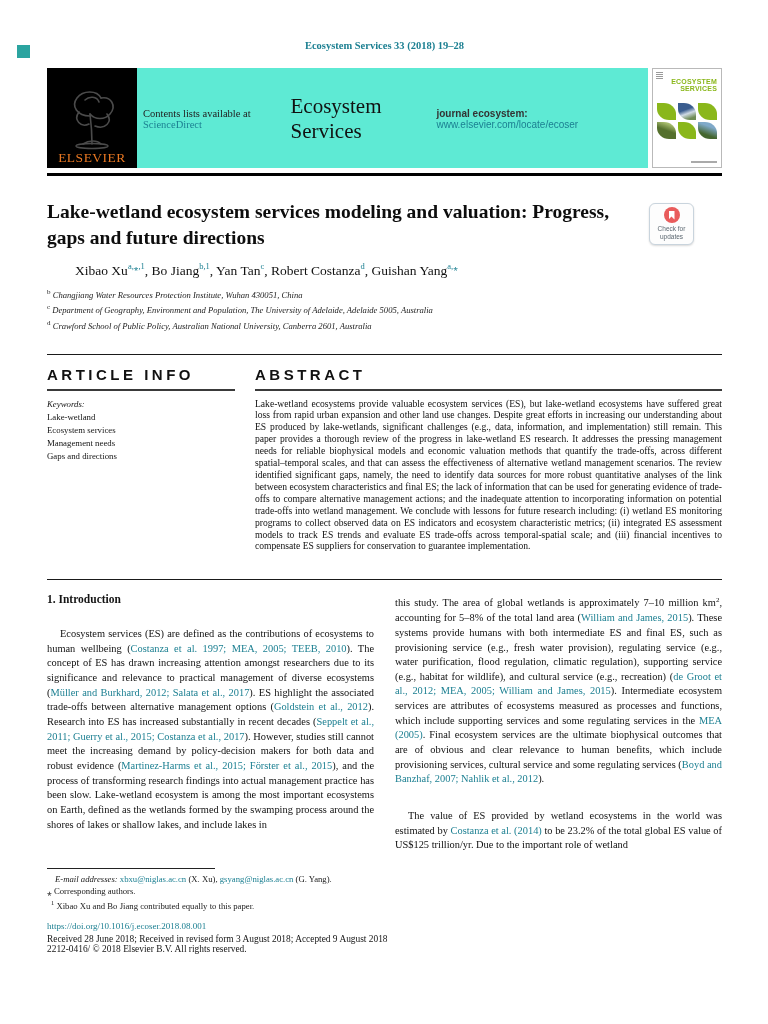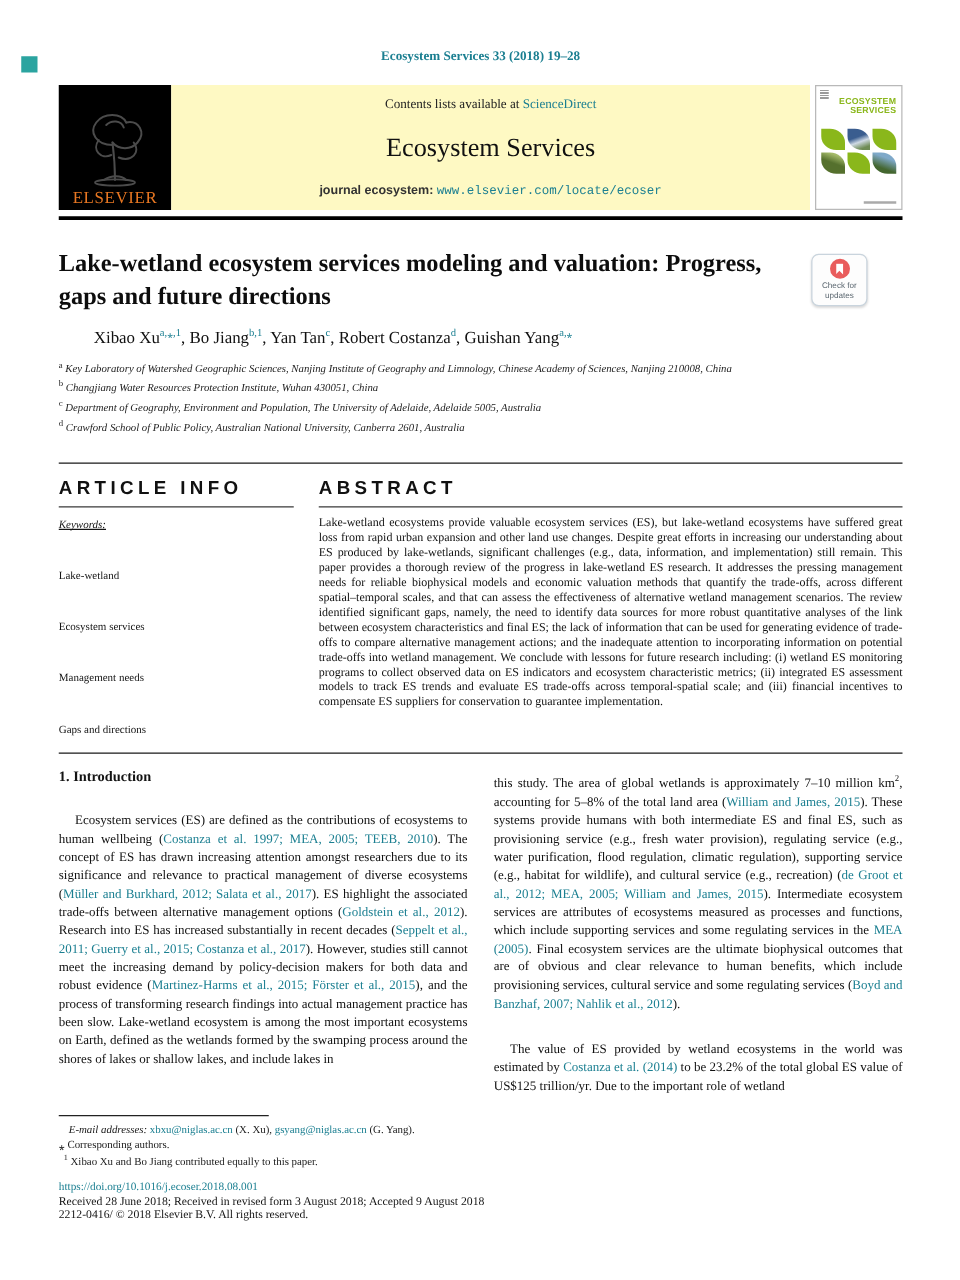--- a/index.html
+++ b/index.html
@@ -17,26 +17,26 @@
 
   .scan-mark{position:absolute;width:13px;height:13px;background:#2ba4a0;left:17px;}
   .scan-mark.top{top:5px;}
 
   .journal-ref{margin-top:40px;text-align:center;font-size:10.5px;font-weight:bold;color:var(--teal);}
 
   .header-box{margin-top:17px;display:flex;align-items:stretch;height:100px;}
   .logo-col{width:90px;background:#000000;display:flex;flex-direction:column;align-items:center;justify-content:flex-end;padding-bottom:2px;}
   .logo-col svg{display:block;}
   .elsevier-word{font-size:13.5px;color:var(--orange);letter-spacing:.5px;font-weight:normal;margin-top:-2px;}
-  .gray-col{flex:1;background:#fef9c3;display:flex;flex-direction:column;align-items:center;justify-content:space-between;padding:10px 6px 9px;}
+  .gray-col{flex:1;background:#5eead4;display:flex;flex-direction:row;align-items:center;justify-content:space-between;padding:10px 6px 9px;}
   .contents-line{font-size:10.5px;color:#222;}
   .contents-line .link{color:var(--teal);}
   .journal-name{font-size:21px;color:#111;}
   .homepage-line{font-family:"Liberation Sans",sans-serif;font-size:10px;font-weight:bold;color:#333;}
-  .homepage-line .link{color:var(--teal);font-weight:normal;font-family:Liberation Mono, monospace;}
+  .homepage-line .link{color:var(--teal);font-weight:normal;}
   .cover-col{width:70px;margin-left:4px;border:1px solid #b9b9b9;background:#fff;position:relative;overflow:hidden;}
   .cover-title{position:absolute;top:9px;right:4px;text-align:right;font-family:"Liberation Sans",sans-serif;
                font-size:7px;line-height:7px;font-weight:bold;color:var(--green);letter-spacing:.2px;}
   .cover-corner{position:absolute;top:3px;left:3px;width:7px;height:8px;background:repeating-linear-gradient(#9a9a9a 0 1px,#fff 1px 2px);}
   .leaf-grid{position:absolute;left:4px;right:4px;top:34px;display:grid;grid-template-columns:repeat(3,1fr);grid-auto-rows:17px;gap:2px;}
   .leaf{border-radius:0 65% 0 65%;}
   .leaf.g{background:var(--green);}
   .leaf.p1{background:linear-gradient(160deg,#3a5d8f 40%,#cfd9e4 60%,#6f8c55 85%);}
   .leaf.p2{background:linear-gradient(20deg,#55702d 50%,#a3b96a 80%);}
   .leaf.p3{background:linear-gradient(200deg,#7fa9c9 30%,#44662f 70%);}
@@ -62,22 +62,22 @@
   .affil sup{font-style:normal;font-size:7px;}
 
   .thin-rule{height:1px;background:#1a1a1a;}
   .rule-info-top{margin-top:21px;}
 
   .info-abs{display:flex;gap:20px;padding-top:11px;min-height:212px;}
   .info-col{width:188px;flex:0 0 188px;}
   .abs-col{flex:1;}
   .block-heading{font-family:"Liberation Sans",sans-serif;font-size:15px;font-weight:bold;letter-spacing:3.5px;color:#111;}
   .block-rule{height:1.5px;background:#3a3a3a;margin-top:6px;margin-bottom:7px;}
-  .kw-label{font-size:8.8px;font-style:italic;line-height:13px;text-decoration:underline;}
-  .kw{font-size:8.8px;line-height:13px;margin-top:28px;}
+  .kw-label{font-size:8.8px;font-style:italic;line-height:13px;}
+  .kw{font-size:8.8px;line-height:13px;}
   .abstract-text{font-size:9.6px;line-height:11.9px;text-align:justify;color:#111;}
 
   .rule-info-bottom{margin-top:12px;}
 
   .body-cols{display:flex;gap:21px;margin-top:13px;}
   .col{flex:1;min-width:0;}
   .sec-heading{font-size:11.5px;font-weight:bold;margin-bottom:13px;}
   .body-par{font-size:10.4px;line-height:14.65px;text-align:justify;color:#101010;}
   .body-par sup{font-size:7px;}
   .indent{text-indent:13px;margin-top:22px;}
@@ -151,21 +151,20 @@
       <div class="badge-text">
         <div>Check for</div>
         <div>updates</div>
       </div>
     </div>
   </div>
 
   <div class="authors"><span>Xibao Xu</span><sup class="cite">a,⁎,1</sup><span>, Bo Jiang</span><sup class="cite">b,1</sup><span>, Yan Tan</span><sup class="cite">c</sup><span>, Robert Costanza</span><sup class="cite">d</sup><span>, Guishan Yang</span><sup class="cite">a,⁎</sup></div>
 
   <div class="affiliations">
-    <div class="affil"><sup>a</sup><span> Key Laboratory of Watershed Geographic Sciences, Nanjing Institute of Geography and Limnology, Chinese Academy of Sciences, Nanjing 210008, China</span></div>
     <div class="affil"><sup>b</sup><span> Changjiang Water Resources Protection Institute, Wuhan 430051, China</span></div>
     <div class="affil"><sup>c</sup><span> Department of Geography, Environment and Population, The University of Adelaide, Adelaide 5005, Australia</span></div>
     <div class="affil"><sup>d</sup><span> Crawford School of Public Policy, Australian National University, Canberra 2601, Australia</span></div>
   </div>
 
   <div class="thin-rule rule-info-top"></div>
 
   <div class="info-abs">
     <div class="info-col">
       <div class="block-heading">ARTICLE INFO</div>

